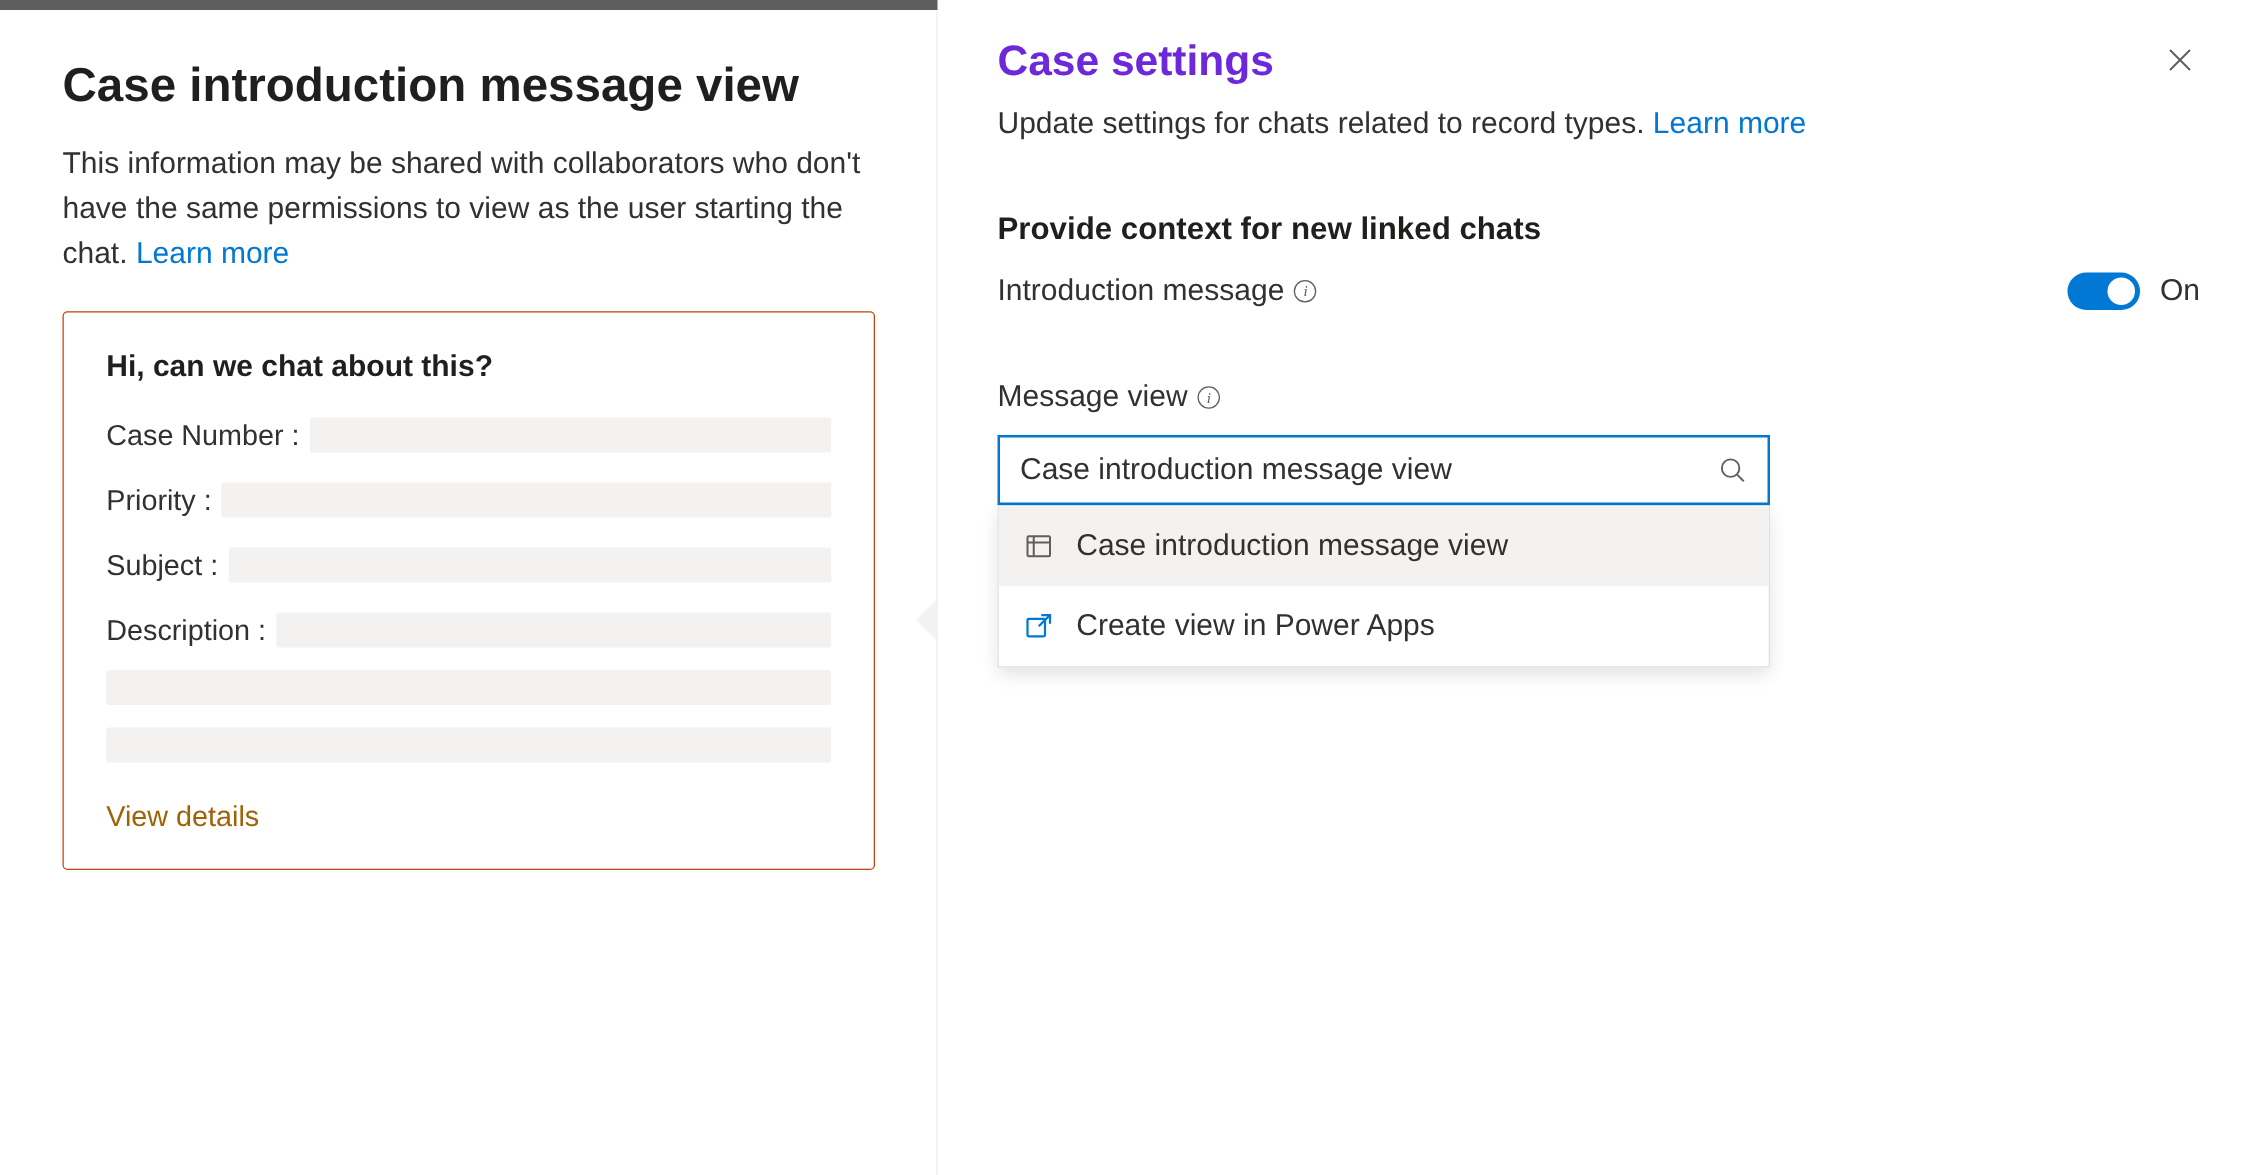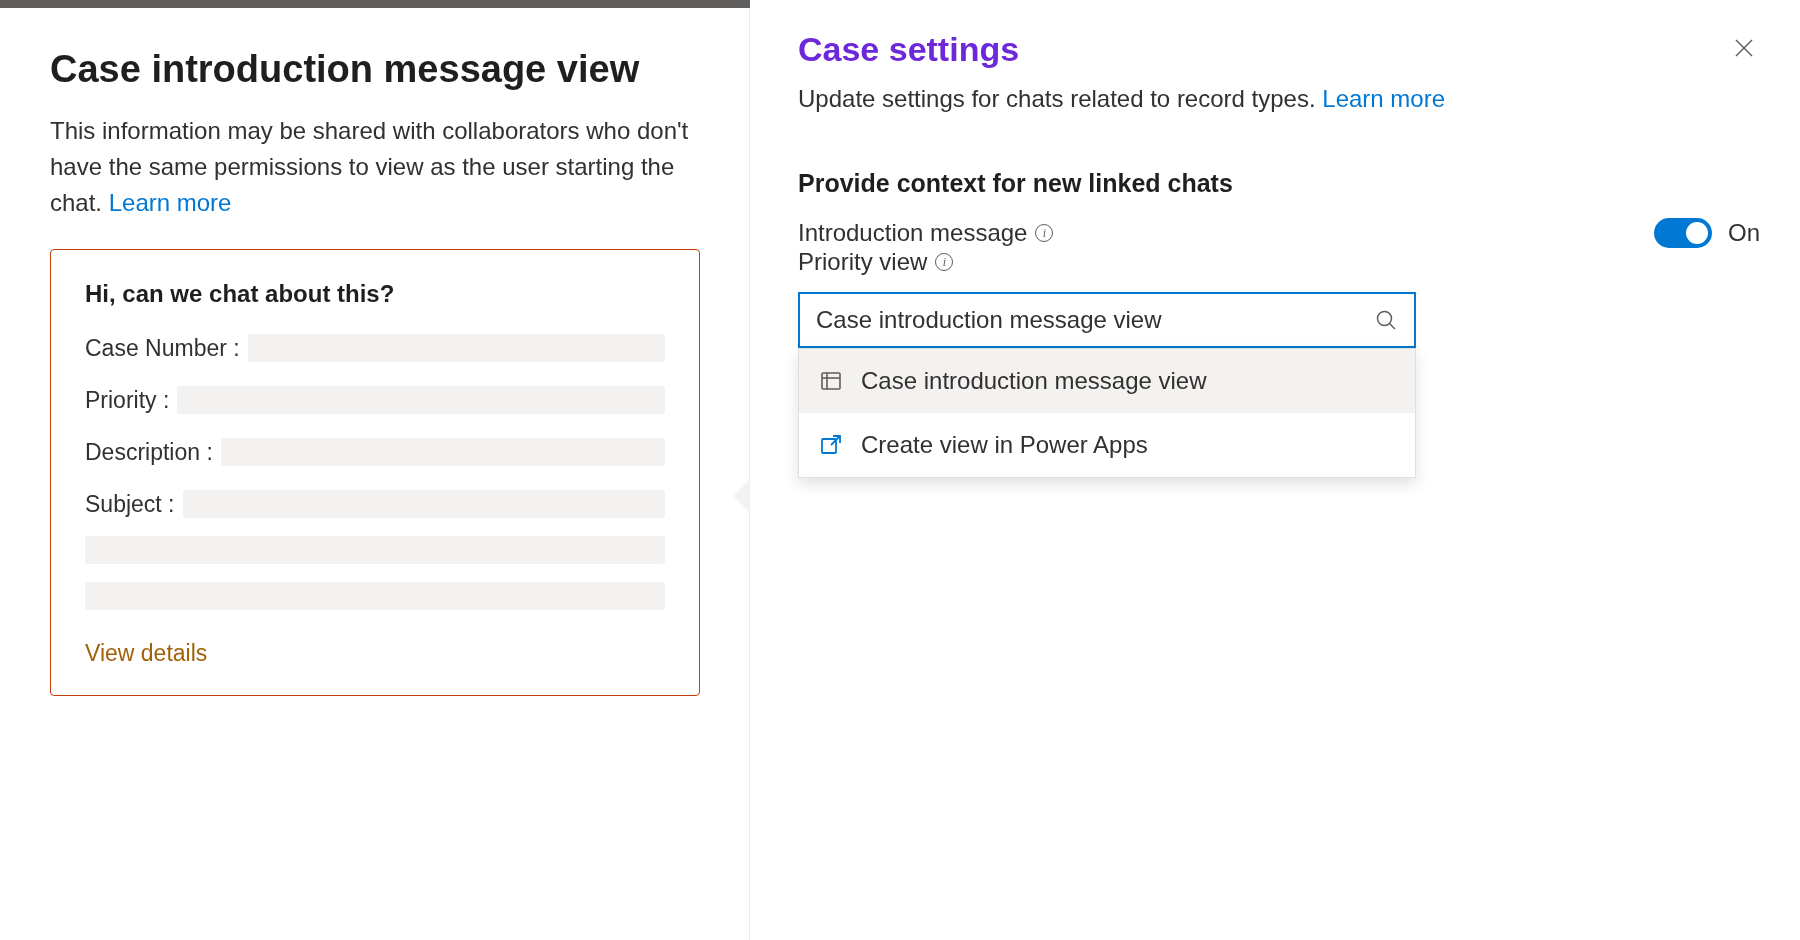--- a/index.html
+++ b/index.html
@@ -132,20 +132,21 @@
     .section-heading {
       font-size: 25px;
       font-weight: 600;
       color: #201f1e;
       margin-bottom: 20px;
     }
     .toggle-row {
       display: flex;
       align-items: center;
       justify-content: space-between;
+      margin-bottom: 56px;
     }
     .toggle-label-group {
       display: flex;
       align-items: center;
       gap: 8px;
     }
     .toggle-label {
       font-size: 24px;
       color: #323130;
     }
@@ -283,25 +284,25 @@
 
       <div class="field-row">
         <span class="field-label">Case Number :</span>
         <span class="field-placeholder"></span>
       </div>
       <div class="field-row">
         <span class="field-label">Priority :</span>
         <span class="field-placeholder"></span>
       </div>
       <div class="field-row">
+        <span class="field-label">Subject :</span>
+        <span class="field-placeholder"></span>
+      </div>
+      <div class="field-row">
         <span class="field-label">Description :</span>
-        <span class="field-placeholder"></span>
-      </div>
-      <div class="field-row">
-        <span class="field-label">Subject :</span>
         <span class="field-placeholder"></span>
       </div>
       <div class="desc-placeholders">
         <div class="desc-placeholder-line"></div>
         <div class="desc-placeholder-line"></div>
       </div>
 
       <span class="view-details">View details</span>
     </div>
   </div>
@@ -329,21 +330,21 @@
       </div>
       <div class="toggle-control">
         <div class="toggle-switch">
           <div class="toggle-knob"></div>
         </div>
         <span class="toggle-state">On</span>
       </div>
     </div>
 
     <div class="messageview-label-group">
-      <span class="messageview-label">Priority view</span>
+      <span class="messageview-label">Message view</span>
       <span class="info-icon">i</span>
     </div>
 
     <div class="combo-wrapper">
       <div class="combo-input-box">
         <input class="combo-input" type="text" value="Case introduction message view" style="">
         <svg class="search-icon" viewBox="0 0 24 24" fill="none" stroke="currentColor" stroke-width="1.5">
           <circle cx="10.5" cy="10.5" r="7"></circle>
           <line x1="21" y1="21" x2="15.5" y2="15.5"></line>
         </svg>

